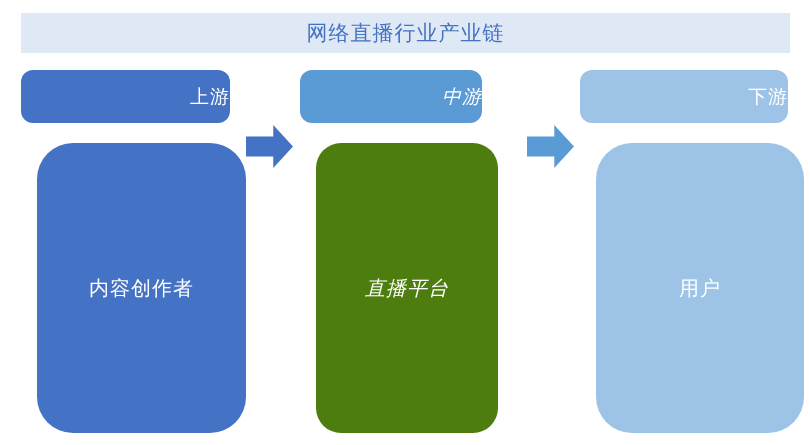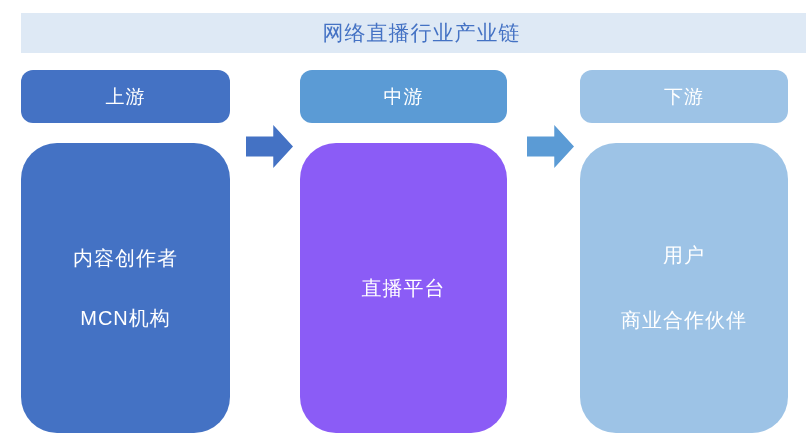--- a/index.html
+++ b/index.html
@@ -27,82 +27,81 @@
     font-size: 21px;
     letter-spacing: 1px;
   }
   .col-header {
     position: absolute;
     top: 70px;
     height: 53px;
     border-radius: 12px;
     display: flex;
     align-items: center;
-    justify-content: center;
+    justify-content: flex-end;
     color: #ffffff;
     font-size: 19px;
     letter-spacing: 1px;
   }
   .col-body {
     position: absolute;
     top: 143px;
     height: 290px;
     border-radius: 36px;
     display: flex;
     flex-direction: column;
     align-items: center;
     justify-content: center;
     gap: 33px;
     color: #ffffff;
     font-size: 20px;
     letter-spacing: 1px;
+    margin-left: 16px;
   }
   .col-1 { left: 21px;  width: 209px; }
-  .col-2 { left: 300px; width: 207px; }
+  .col-2 { left: 300px; width: 182px; font-style: italic; }
   .col-3 { left: 580px; width: 208px; }
   .flow-arrow {
     position: absolute;
     top: 125px;
     width: 47px;
     height: 43px;
     clip-path: polygon(0 27%, 58% 27%, 58% 0, 100% 50%, 58% 100%, 58% 73%, 0 73%);
   }
   .arrow-1 { left: 246px; }
   .arrow-2 { left: 527px; }
   .body-line { white-space: nowrap; }
 </style>
 </head>
 <body>
 
 <div class="canvas">
 
-  <div class="title-bar" style="background-color: rgb(222, 233, 245); color: rgb(68, 114, 196); padding-left: 16px;">
+  <div class="title-bar" style="background-color: rgb(222, 233, 245); color: rgb(68, 114, 196);">
     <span>网络直播行业产业链</span>
   </div>
 
   <div class="col-header col-1" style="background-color: rgb(68, 114, 196);">
     <span>上游</span>
   </div>
   <div class="col-body col-1" style="background-color: rgb(68, 114, 196);">
     <div class="body-line">内容创作者</div>
-    <div class="body-line">MCN机构</div>
   </div>
 
   <div class="flow-arrow arrow-1" style="background-color: rgb(68, 114, 196);"></div>
 
   <div class="col-header col-2" style="background-color: rgb(91, 155, 213);">
     <span>中游</span>
   </div>
-  <div class="col-body col-2" style="background-color: #8b5cf6;">
+  <div class="col-body col-2" style="background-color: #4d7c0f; border-radius: 25px;">
     <div class="body-line">直播平台</div>
   </div>
 
   <div class="flow-arrow arrow-2" style="background-color: rgb(91, 155, 213);"></div>
 
   <div class="col-header col-3" style="background-color: rgb(157, 195, 230);">
     <span>下游</span>
   </div>
   <div class="col-body col-3" style="background-color: rgb(157, 195, 230); gap: 38px;">
     <div class="body-line">用户</div>
-    <div class="body-line">商业合作伙伴</div>
   </div>
 
 </div>
 
 </body></html>

